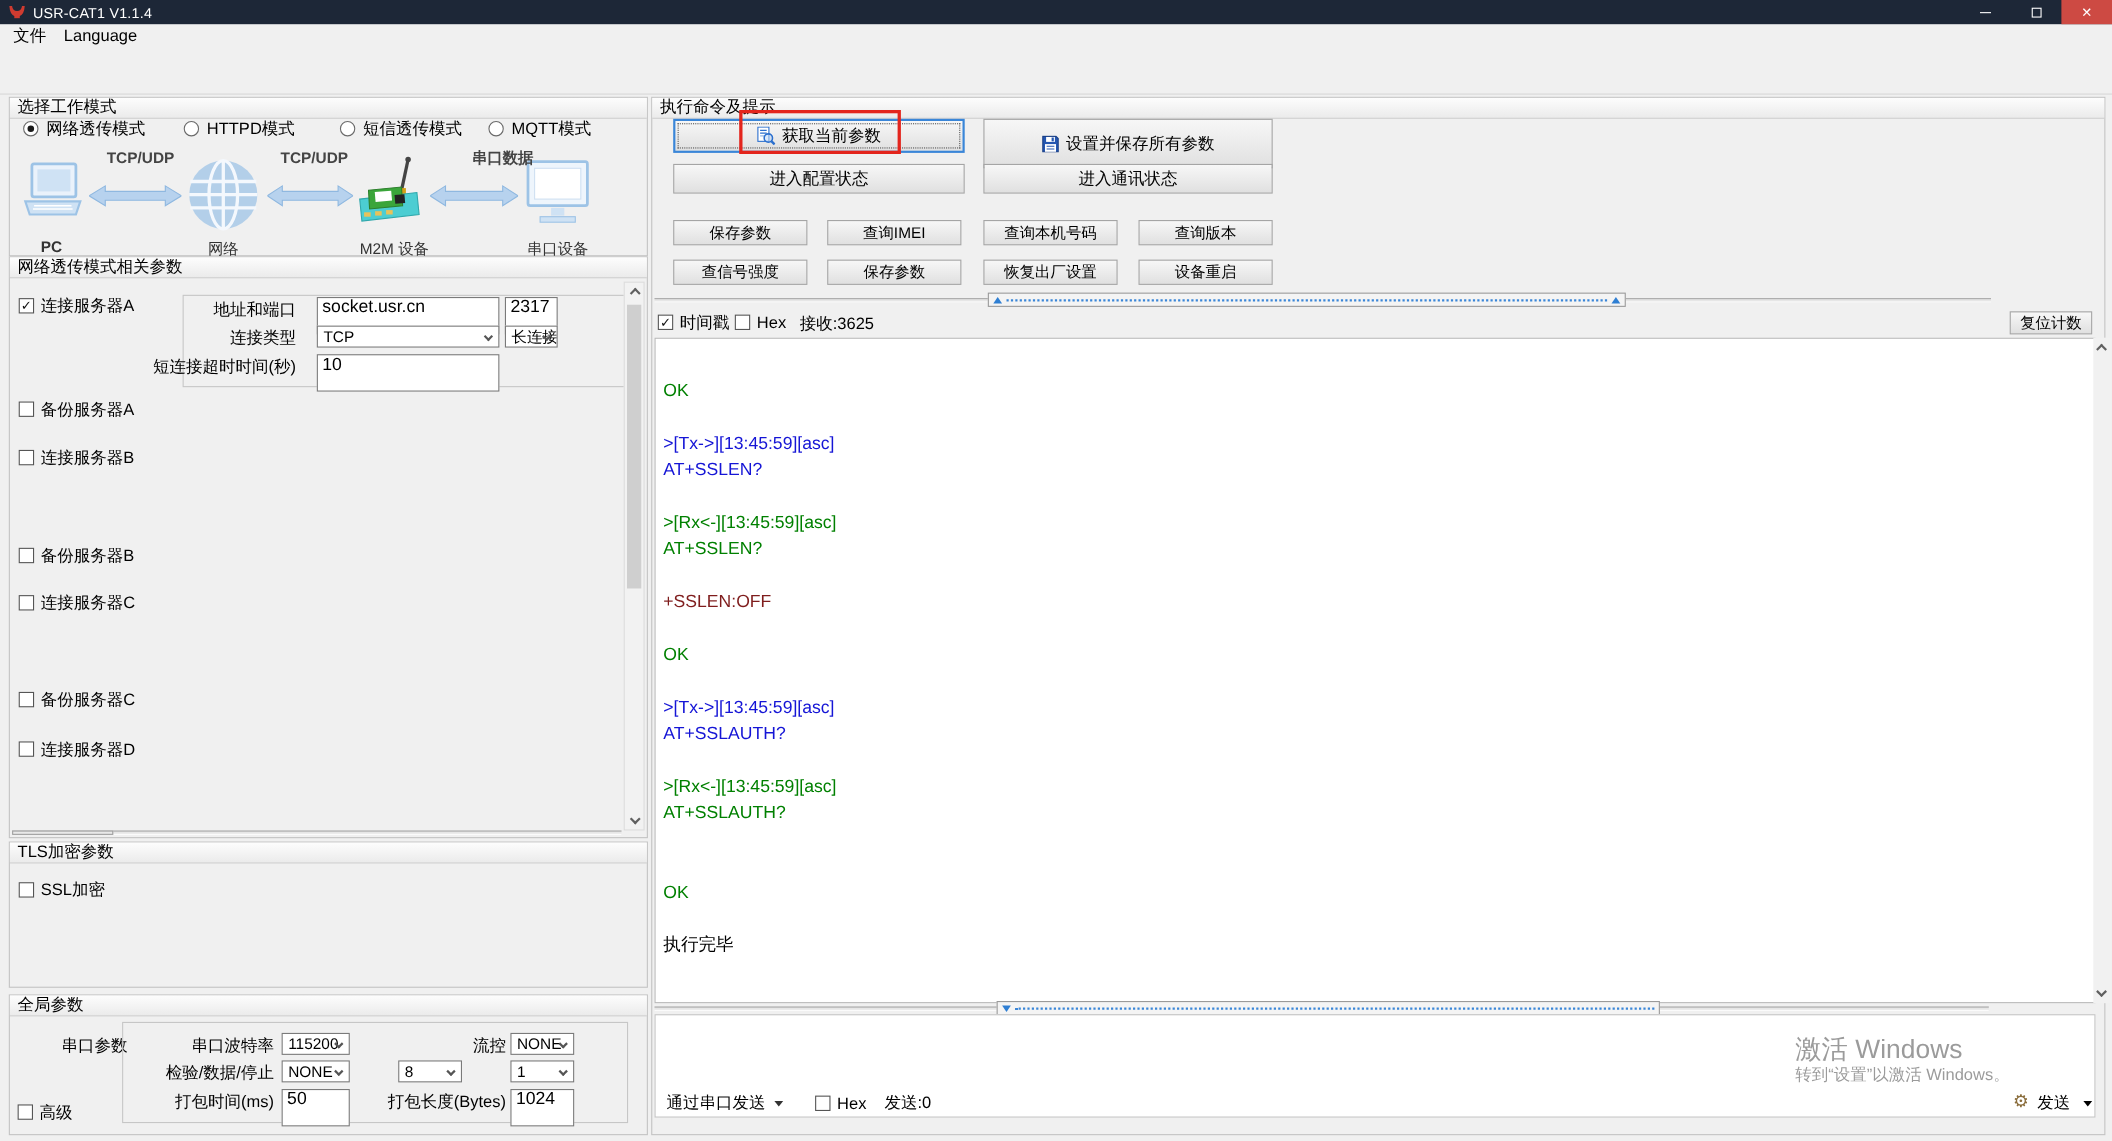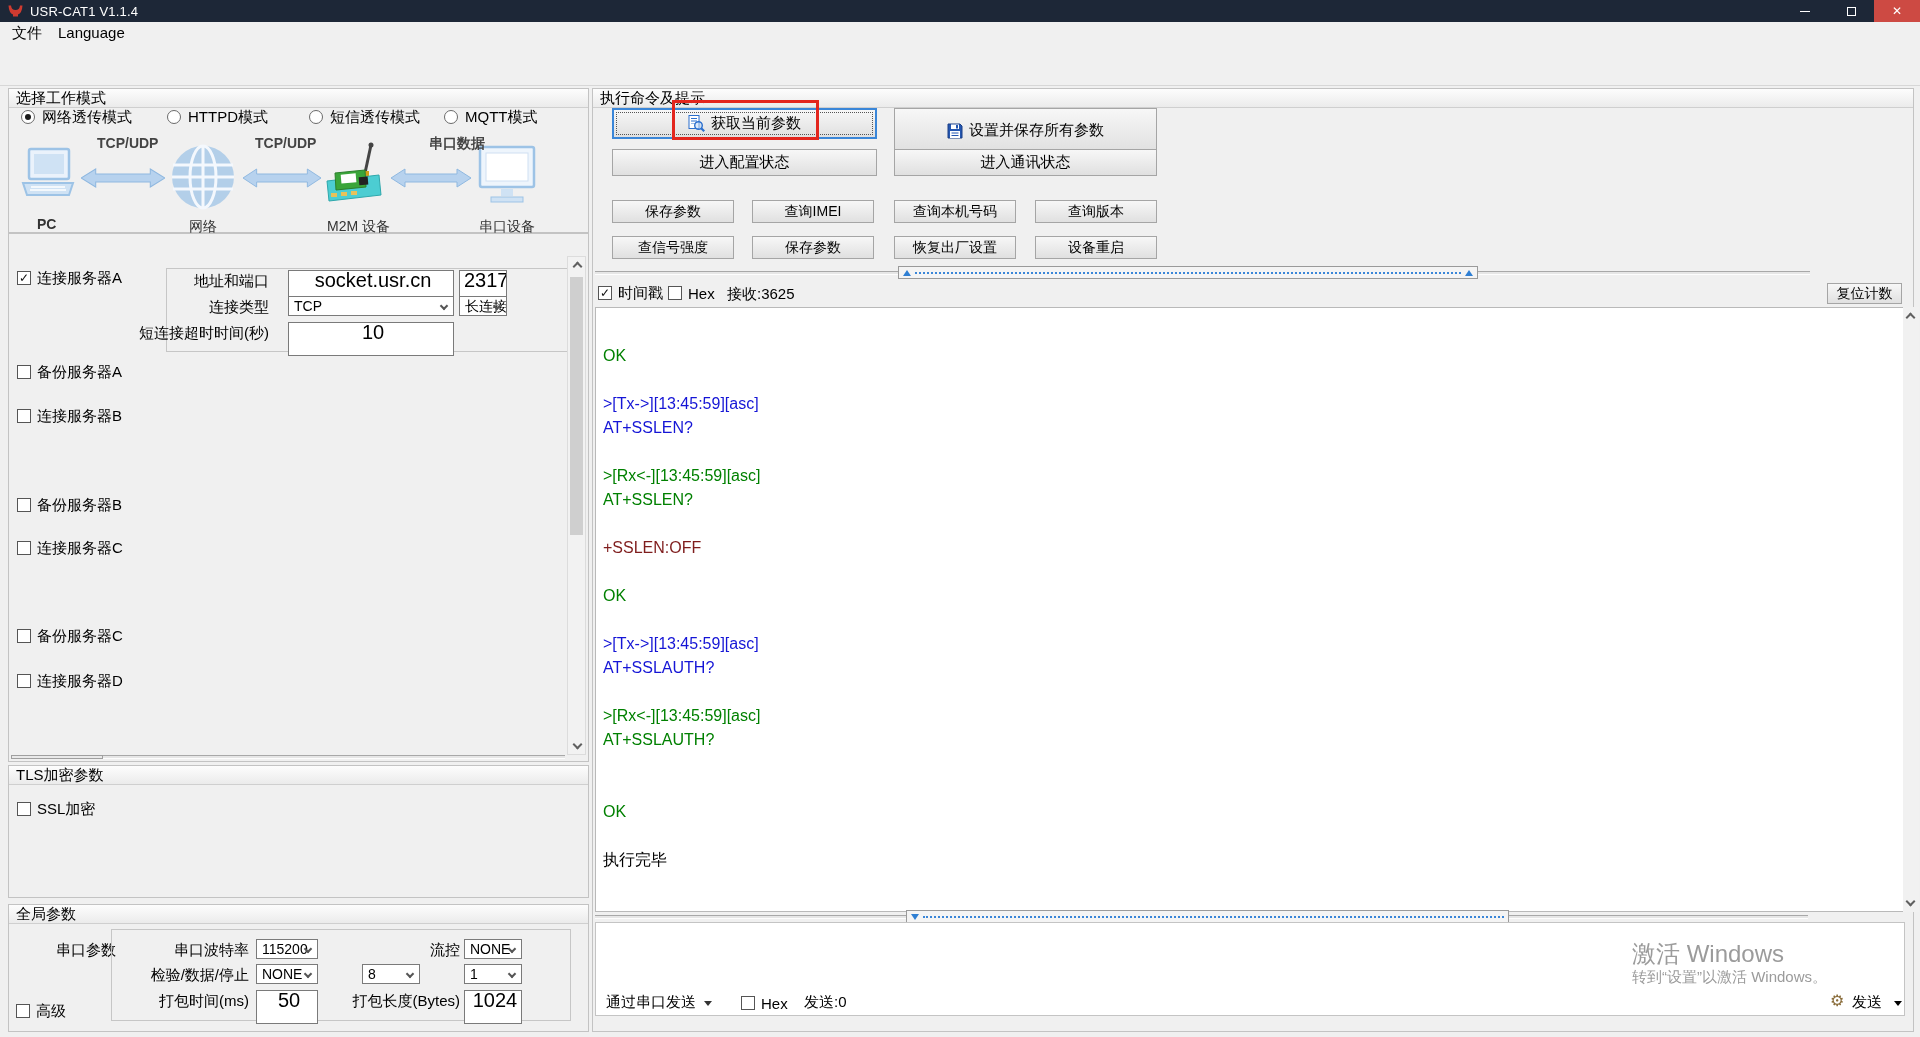--- a/index.html
+++ b/index.html
@@ -31,21 +31,21 @@
   .toolbar { position:absolute; left:0; top:44px; width:1920px; height:42px;
     background:#f0f0f0; border-bottom:1px solid #d7d7d7; }
   .tb-label { position:absolute; top:51px; height:26px; line-height:26px; white-space:nowrap; }
   .combo { position:absolute; height:26px; background:#fff; border:1px solid #7a7a7a;
     line-height:24px; padding-left:5px; overflow:hidden; white-space:nowrap; }
   .combo .chev { position:absolute; right:6px; top:9px; width:7px; height:7px;
     border-right:2px solid #555; border-bottom:2px solid #555; transform:rotate(45deg); }
   .combo.small-combo { height:20px; line-height:18px; font-size:14px; }
   .combo.small-combo .chev { top:6px; width:6px; height:6px; }
   .tinput { position:absolute; height:34px; background:#fff; border:1px solid #7a7a7a;
-    line-height:18px; padding-left:4px; font-size:20px; white-space:nowrap; overflow:hidden;text-align:center; }
+    line-height:18px; padding-left:4px; font-size:16px; white-space:nowrap; overflow:hidden; }
   .green-dot { position:absolute; width:15px; height:10px; border-radius:3px;
     background:linear-gradient(#4ee04a,#0faf0a); border:1px solid #0a7d07; }
   .close-serial { position:absolute; font-weight:bold; color:#0000cd; font-size:16px; }
   .tb-sep { position:absolute; left:694px; top:48px; height:33px; border-left:1px solid #c9c9c9; }
 
   
   .panel { position:absolute; border:1px solid #c3c3c3; background:#f0f0f0; }
   .panel-header { position:absolute; left:0; top:0; right:0; height:19px;
     background:linear-gradient(#fdfdfd,#ebebeb); border-bottom:1px solid #cfcfcf;
     line-height:18px; padding-left:7px; font-size:15px; }
@@ -226,20 +226,21 @@
   <div class="link-label" style="left:88px; top:46px;">TCP/UDP</div>
   <div class="link-label" style="left:246px; top:46px;">TCP/UDP</div>
   <div class="link-label" style="left:420px; top:46px;">串口数据</div>
   <div class="diag-label" style="left:28px; top:127px; font-weight:bold;">PC</div>
   <div class="diag-label" style="left:180px; top:129px;">网络</div>
   <div class="diag-label" style="left:318px; top:129px;">M2M 设备</div>
   <div class="diag-label" style="left:470px; top:129px;">串口设备</div>
 </div>
 
 <div class="panel" style="left:8px; top:233px; width:581px; height:529px;">
+  <div class="panel-header">网络透传模式相关参数</div>
 
   <div class="cb-item" style="left:8px; top:36px;">
     <span class="checkbox">✓</span>
     <span class="cb-label">连接服务器A</span>
   </div>
 
   <div class="groupbox" style="left:157px; top:34px; width:415px; height:84px;"></div>
 
   <div class="field-label" style="left:60px; top:38px; width:200px;">地址和端口</div>
   <div class="tinput" style="left:279px; top:36px; width:166px;">socket.usr.cn</div>

